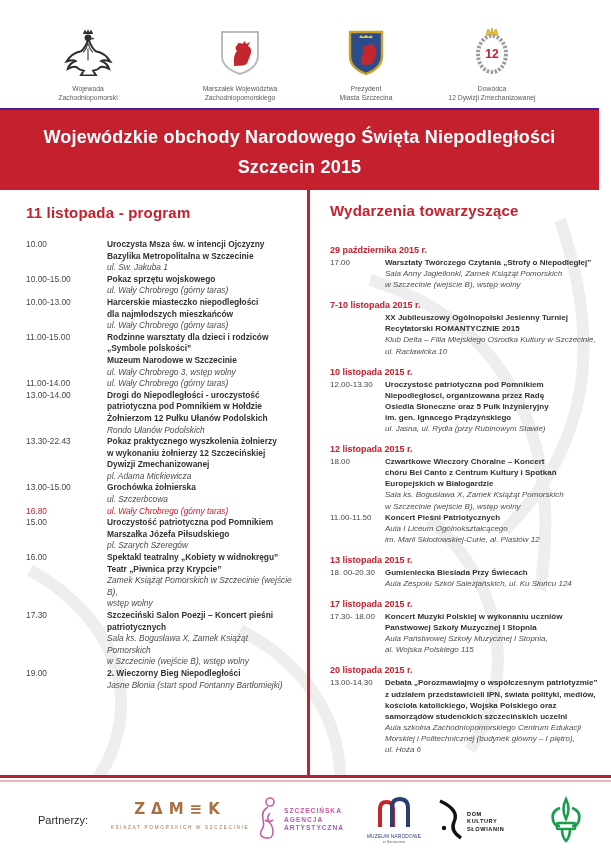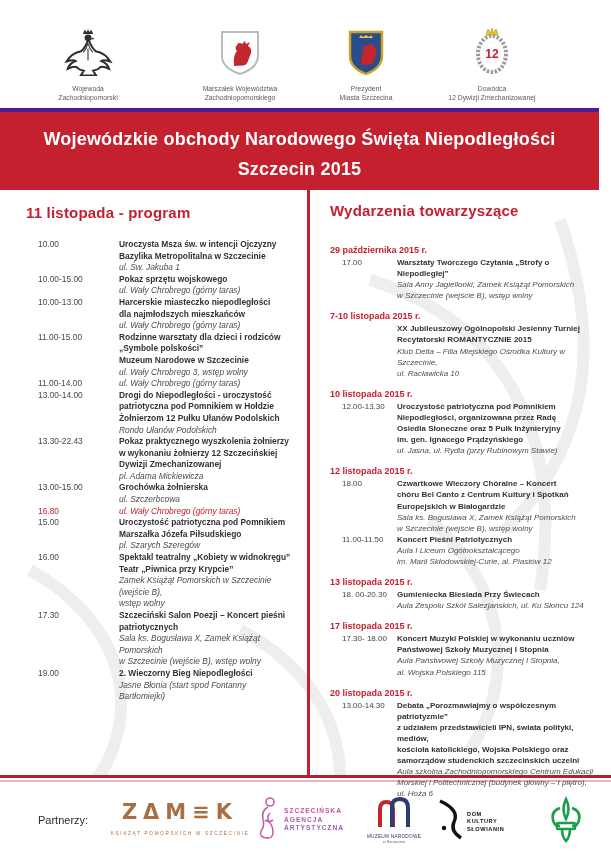--- a/index.html
+++ b/index.html
@@ -8,34 +8,34 @@
   .page{position:relative; width:611px; height:858px; margin:0 auto; background:#ffffff; overflow:hidden;}
 
   
   .org{position:absolute; top:28px; width:150px; text-align:center;}
   .org-logo{height:48px; display:flex; align-items:flex-end; justify-content:center; margin-bottom:9px;}
   .org-label{font-size:6.8px; line-height:8.6px; color:#5a5a5a; white-space:pre-line;}
   .org1{left:13px;} .org2{left:165px;} .org3{left:291px;} .org4{left:417px;}
 
   
   .banner{position:absolute; top:108px; left:0; right:12px; height:82px; background:var(--red);
-          border-top:4px solid #4c1d95; color:#fff; text-align:center; padding-top:12px;}
+          border-top:2px solid #4c1d95; color:#fff; text-align:center; padding-top:12px;}
   .banner div{font-size:18px; font-weight:bold; line-height:30px; letter-spacing:.2px;}
 
   
   .columns{position:absolute; top:190px; left:0; right:0; height:585px;}
   .wm{position:absolute; inset:0; z-index:0;}
   .vline{position:absolute; left:307px; top:0; bottom:0; width:3px; background:var(--red); z-index:2;}
   .col{position:absolute; z-index:1;}
   .col-left{left:26px; top:14px; width:266px;}
   .col-right{left:330px; top:12px; width:268px;}
   .col h2{color:var(--red); font-size:15px; font-weight:bold; letter-spacing:.2px;}
   .col-left h2{margin-bottom:18px;} .col-right h2{margin-bottom:26px;}
 
-  .ev{display:flex; align-items:flex-start; font-size:8.4px; line-height:11.6px; color:var(--ink2);margin-left:12px;}
+  .ev{display:flex; align-items:flex-start; font-size:8.4px; line-height:11.6px; color:var(--ink2);}
   .ev-time{flex:none; width:81px;}
   .ev-body{flex:1;}
   .ev-title{font-weight:bold; color:#323232; white-space:pre-line;}
   .ev-venue{font-style:italic; color:#4d4d4d; white-space:pre-line;}
   .ev.red, .ev.red .ev-title, .ev.red .ev-venue{color:var(--red);}
 
   .col-right .ev{font-size:8px; line-height:11.1px;}
   .col-right .ev-time{width:55px;}
   .g-date{color:var(--red); font-weight:bold; font-size:9px; line-height:11px; margin:10px 0 1px;}
   .group:first-of-type .g-date{margin-top:0;}
@@ -43,21 +43,21 @@
   
   .rule{position:absolute; top:775px; left:0; right:0;}
   .rule .r1{height:3px; background:#B02232;}
   .rule .r2{height:2px; background:#fff;}
   .rule .r3{height:2px; background:#E6B4B9;}
 
   
   .partners-label{position:absolute; top:814px; left:38px; font-size:11px; color:#2b2b2b;}
   .partner{position:absolute; text-align:center;}
   .p-zamek{top:800px; left:105px; width:150px; color:#A96F44;}
-  .p-zamek .wordmark{font-family:"DejaVu Sans",sans-serif; font-size:21px; font-weight:bold; letter-spacing:6px;}
+  .p-zamek .wordmark{font-family:"DejaVu Sans",sans-serif; font-size:15px; font-weight:bold; letter-spacing:6px;}
   .p-zamek .sub{font-size:4.6px; letter-spacing:1.7px; margin-top:7px;}
   .p-saa{top:796px; left:258px; width:100px; display:flex; align-items:center; gap:4px; text-align:left;}
   .p-saa .l{font-size:6.6px; font-weight:bold; line-height:8.4px; letter-spacing:1px;}
   .p-saa .l1{color:#C9529F;} .p-saa .l2{color:#B95AAE;} .p-saa .l3{color:#9C5EC1;}
   .p-muzeum{top:796px; left:358px; width:72px;}
   .p-muzeum .m1{font-size:4.8px; color:#2A3C74; margin-top:2px; letter-spacing:.2px;}
   .p-muzeum .m2{font-size:3.9px; color:#666;}
   .p-slow{top:798px; left:436px; width:96px; display:flex; align-items:center; gap:3px; text-align:left;}
   .p-slow .l{font-size:5.6px; font-weight:bold; color:#111; line-height:7.4px; letter-spacing:.6px;}
   .p-zhp{top:796px; left:542px; width:48px;}

